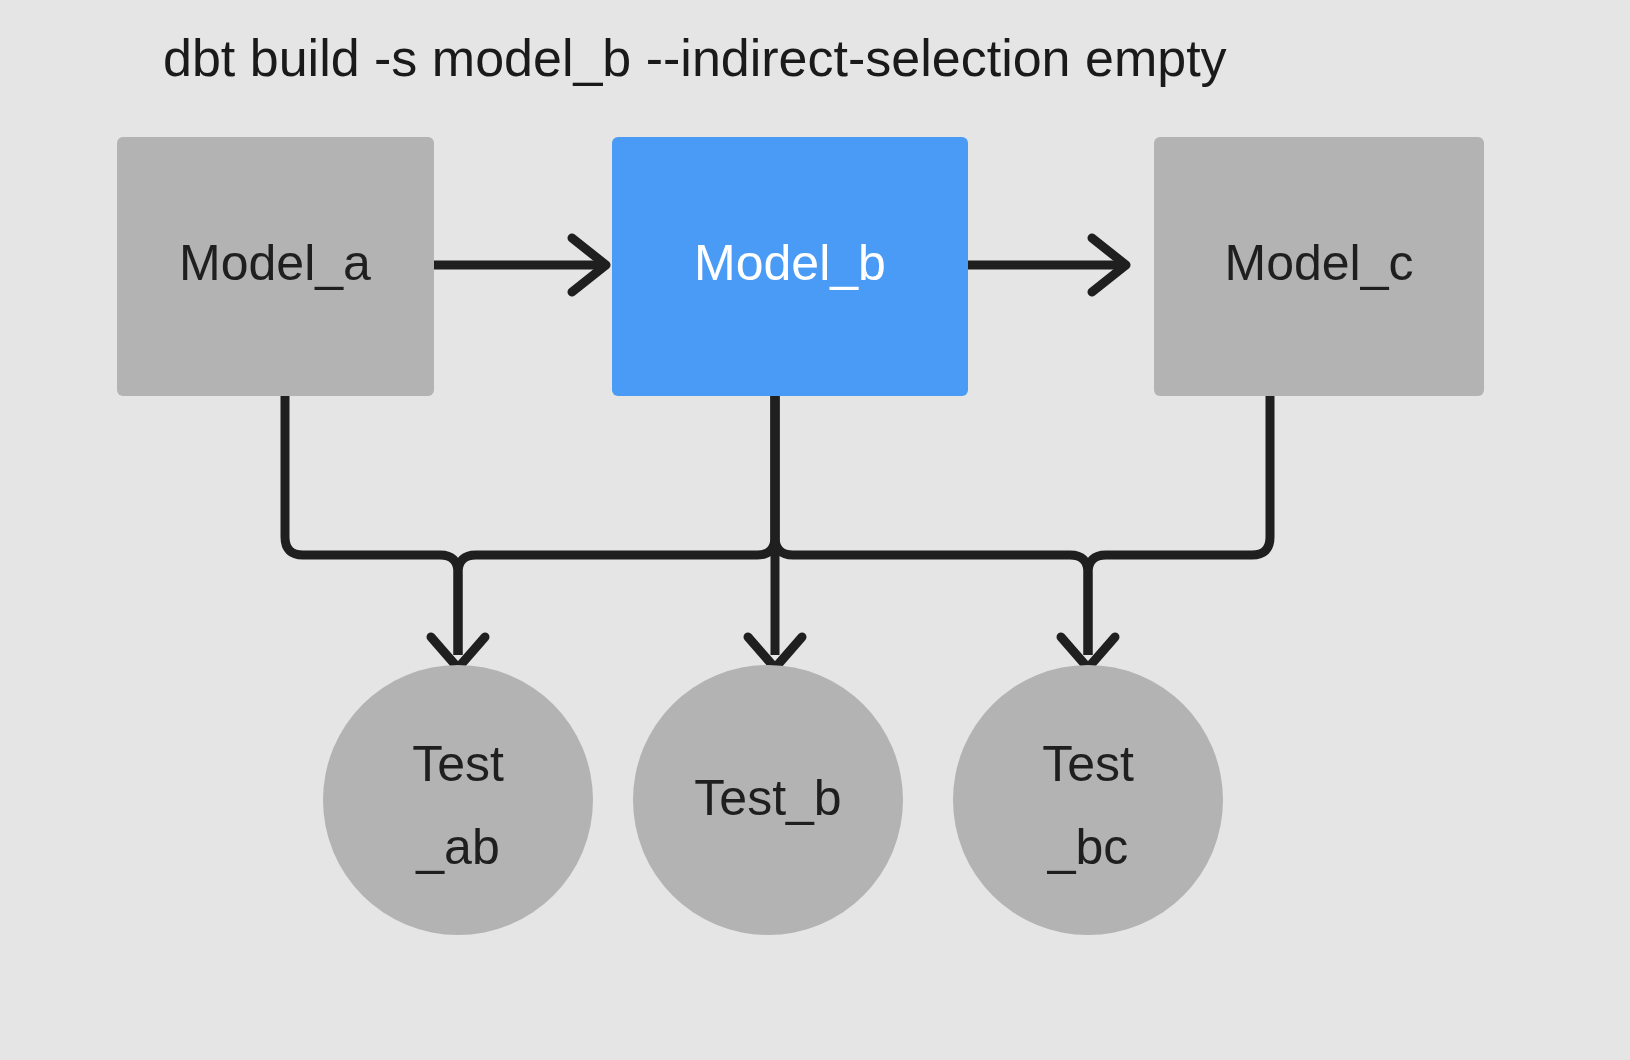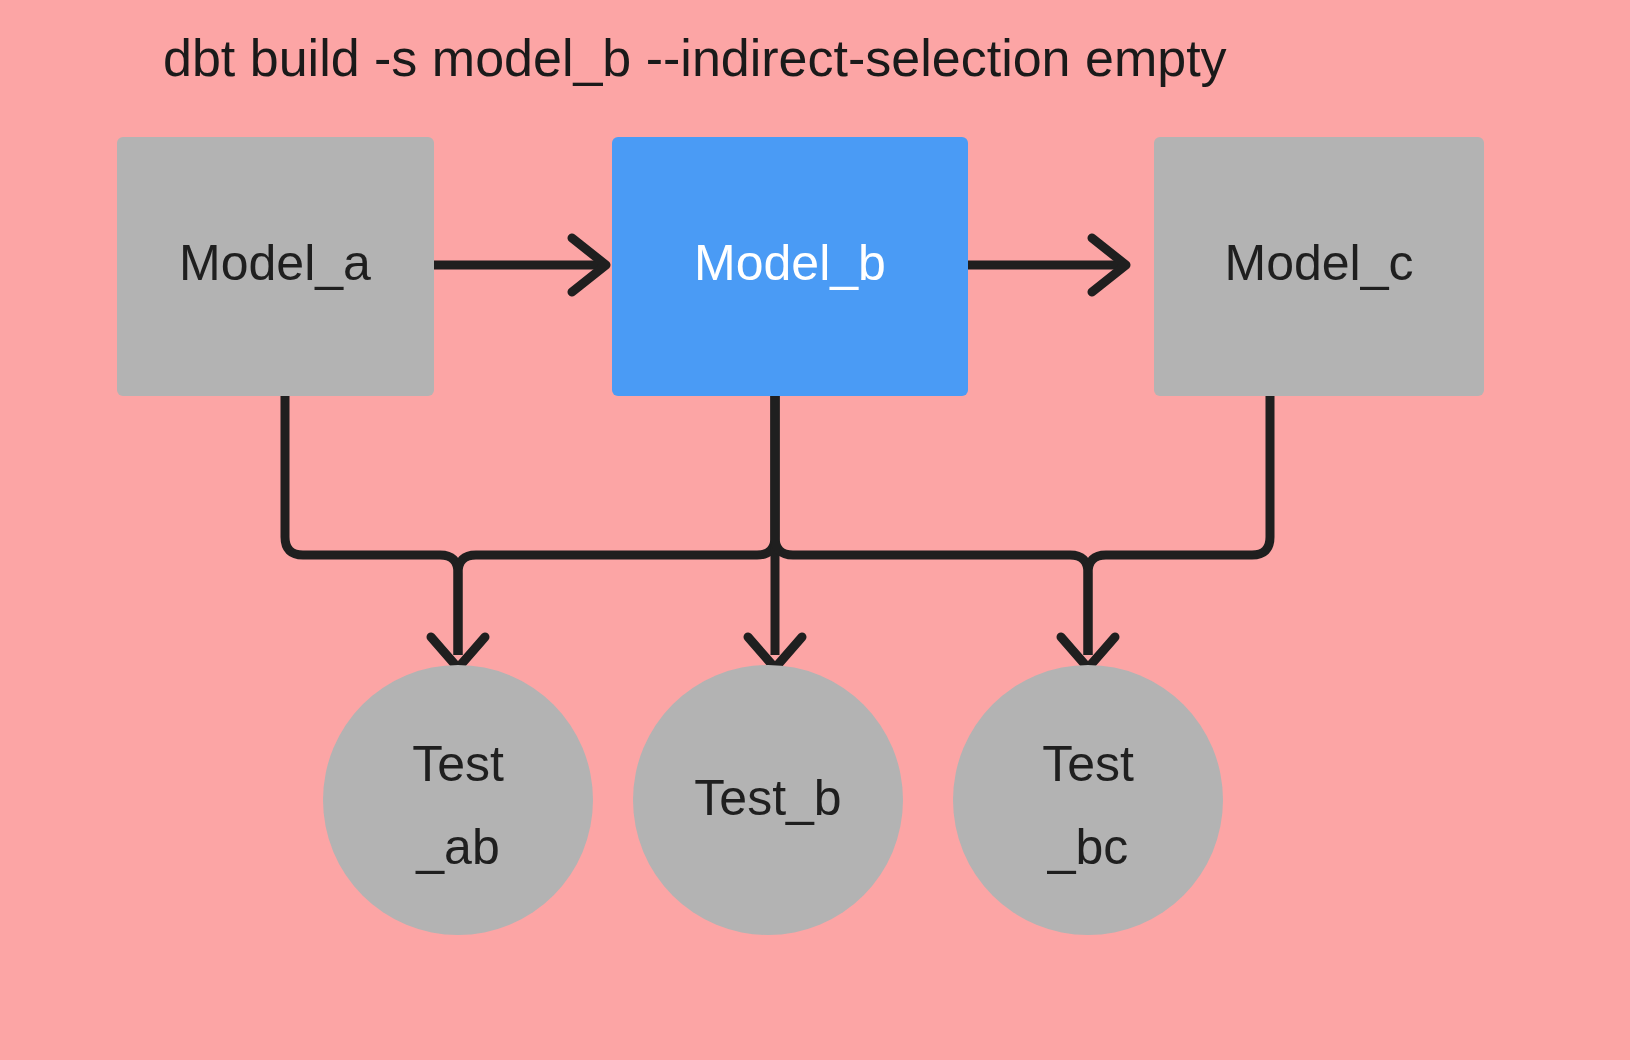--- a/index.html
+++ b/index.html
@@ -10,21 +10,21 @@
   body {
     width: 1630px;
     height: 1060px;
     font-family: "Liberation Sans", sans-serif;
     overflow: hidden;
   }
   #diagram-root {
     position: relative;
     width: 1630px;
     height: 1060px;
-    background: #fca5a5;
+    background: #e5e5e5;
     text-decoration: underline;
   }
   svg#dag {
     display: block;
     width: 1630px;
     height: 1060px;
   }
   .node-label {
     font-family: "Liberation Sans", sans-serif;
     font-size: 50px;

